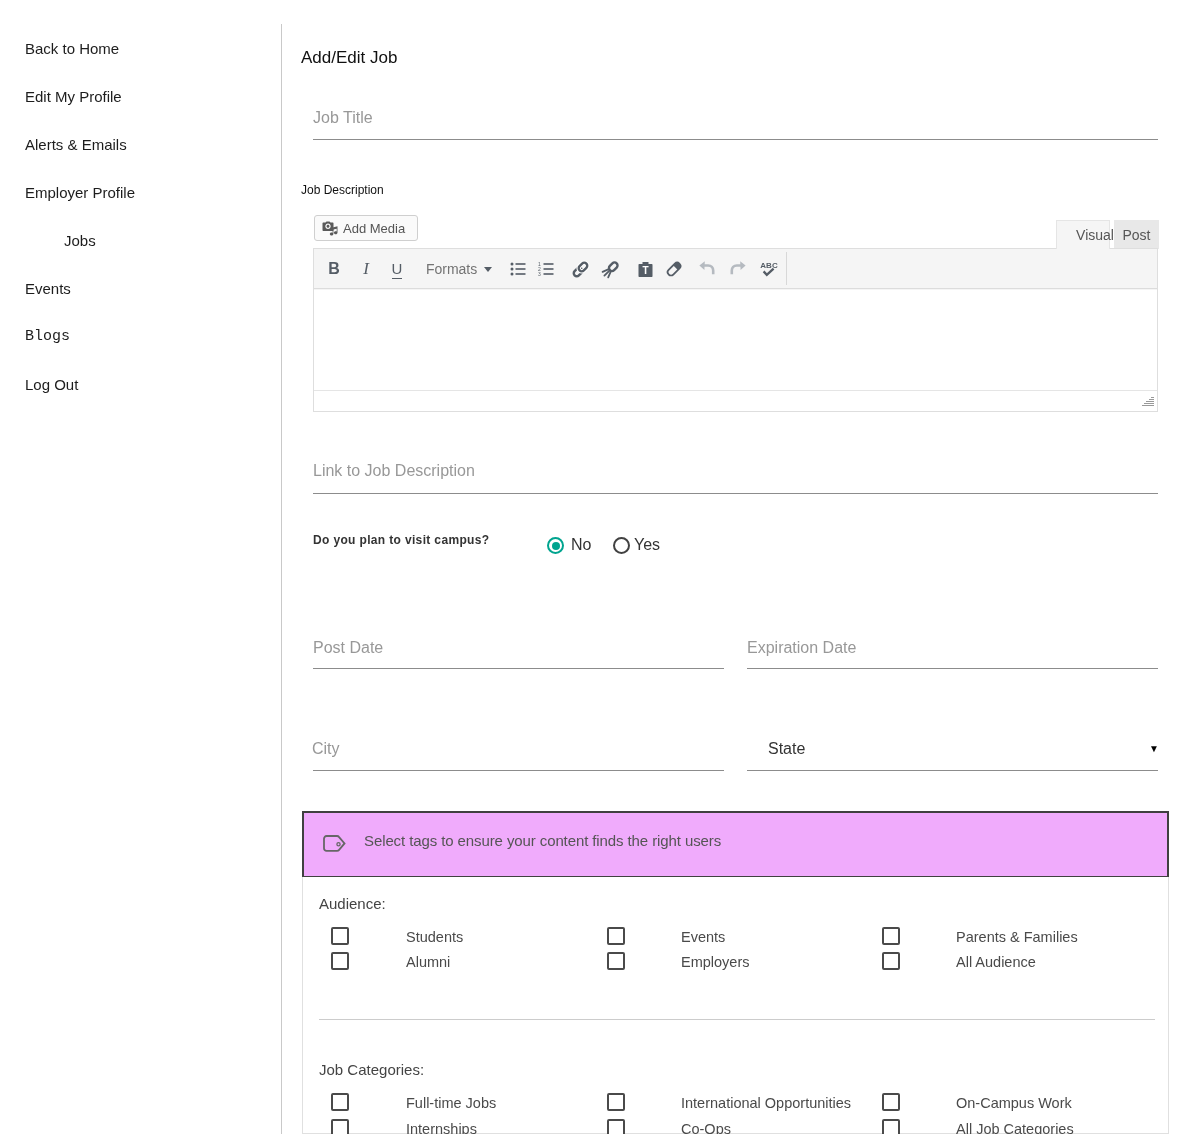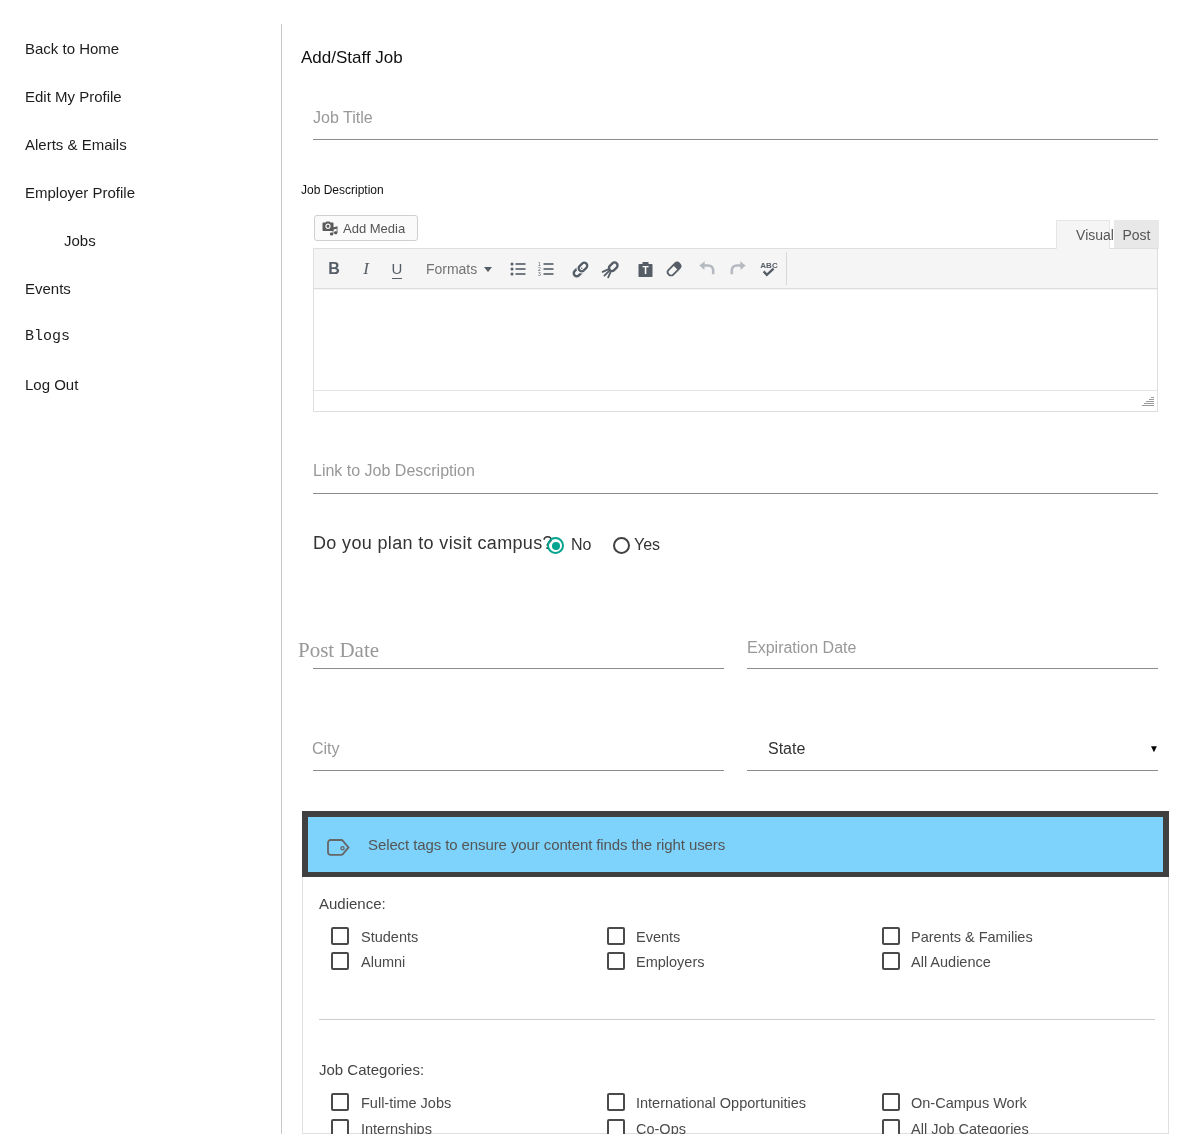--- a/index.html
+++ b/index.html
@@ -17,41 +17,41 @@
 .tbi { position:absolute; top:0; height:40px; display:flex; align-items:center; justify-content:center; }
 #edcontent { position:absolute; left:0; top:41px; width:843px; height:100px; background:#fff; }
 #edstatus { position:absolute; left:0; top:141px; width:843px; height:21px; background:#fff; border-top:1px solid #e5e5e5; }
 .tab { position:absolute; top:220px; height:29px; font-size:14px; color:#555; display:flex; align-items:center; justify-content:center; }
 #tab-visual { left:1056px; width:54px; background:#f5f5f5; border:1px solid #e5e5e5; border-bottom:none; z-index:2;padding-left:24px; }
 #tab-text { left:1114px; width:45px; background:#e8e8e8; }
 
 .radio-o { position:absolute; width:16px; height:16px; border-radius:50%; }
 
 .cb { position:absolute; width:18px; height:18px; border:2px solid #4a4a4a; border-radius:2px; background:#fff; }
-.cbl { position:absolute; font-size:14.5px; color:#4a4a4a; line-height:1; white-space:nowrap; }
-
-#taghead { position:absolute; left:302px; top:811px; width:867px; height:67px; background:#7dd3fc; border:6px solid #404040; }
+.cbl { position:absolute; font-size:14.5px; color:#4a4a4a; line-height:1; white-space:nowrap;margin-left:45px; }
+
+#taghead { position:absolute; left:302px; top:811px; width:867px; height:67px; background:#f0abfc; border:2px solid #404040; }
 #tagpanel { position:absolute; left:302px; top:877px; width:867px; height:257px; background:#fff; border:1px solid #e0e0e0; border-top:none; }
 </style>
 </head>
 <body>
 <div id="page">
 
   <div class="abs nav" style="left:25px; top:41px;">Back to Home</div>
   <div class="abs nav" style="left:25px; top:89px;">Edit My Profile</div>
   <div class="abs nav" style="left:25px; top:137px;">Alerts &amp; Emails</div>
   <div class="abs nav" style="left:25px; top:185px;">Employer Profile</div>
   <div class="abs nav" style="left:25px; top:233px;margin-left:39px;">Jobs</div>
   <div class="abs nav" style="left:25px; top:281px;">Events</div>
   <div class="abs nav" style="left:25px; top:329px;font-family:Liberation Mono, monospace;">Blogs</div>
   <div class="abs nav" style="left:25px; top:377px;">Log Out</div>
 
   <div class="abs" style="left:281px; top:24px; width:1px; height:1110px; background:#c9c9c9;"></div>
 
-  <div class="abs lbl" style="left:301px; top:49px; font-size:17px;">Add/Staff Job</div>
+  <div class="abs lbl" style="left:301px; top:49px; font-size:17px;">Add/Edit Job</div>
 
   <div class="abs ph" style="left:313px; top:110px; font-size:16px;">Job Title</div>
   <div class="uline" style="left:313px; top:139px; width:845px;"></div>
 
   <div class="abs lbl" style="left:301px; top:184px; font-size:12px;">Job Description</div>
 
   <div class="abs" style="left:314px; top:215px; width:104px; height:26px; border:1px solid #cfcfcf; border-radius:3px; background:#fafafa; display:flex; align-items:center;">
     <span style="margin-left:7px; display:flex;">
       <svg width="16" height="16" viewBox="0 0 16 16" fill="#5a5a5a">
         <path d="M1.5 2.5h2l1-1h3l1 1h2c.6 0 1 .4 1 1V10c0 .6-.4 1-1 1h-9c-.6 0-1-.4-1-1V3.5c0-.6.4-1 1-1z M6 3.6c-1.5 0-2.7 1.2-2.7 2.7S4.5 9 6 9s2.7-1.2 2.7-2.7S7.5 3.6 6 3.6z M6 4.8c.8 0 1.5.7 1.5 1.5S6.8 7.8 6 7.8 4.5 7.1 4.5 6.3 5.2 4.8 6 4.8z" fill-rule="evenodd"></path>
@@ -166,28 +166,28 @@
           </g>
         </svg>
     </div>
   </div>
 
   <div class="abs" style="left:786px; top:252px; width:1px; height:33px; background:#d8d8d8;"></div>
 
   <div class="abs ph" style="left:313px; top:463px; font-size:16px;">Link to Job Description</div>
   <div class="uline" style="left:313px; top:493px; width:845px;"></div>
 
-  <div class="abs lbl" style="left:313px; top:534px; font-size:18px; letter-spacing:0.35px; color:#333;">Do you plan to visit campus?</div>
+  <div class="abs lbl" style="left:313px; top:534px; font-size:12px; letter-spacing:0.35px; color:#333;font-weight:bold;">Do you plan to visit campus?</div>
   <div class="radio-o" style="left:547px; top:537px; width:17px; height:17px; border:2px solid #00a48f;"></div>
   <div class="abs" style="left:551.5px; top:541.5px; width:8px; height:8px; border-radius:50%; background:#00a48f;"></div>
   <div class="abs" style="left:571px; top:537px; font-size:16px; color:#333;">No</div>
   <div class="radio-o" style="left:612.5px; top:537px; width:17px; height:17px; border:2px solid #414141;"></div>
   <div class="abs" style="left:634px; top:537px; font-size:16px; color:#333;">Yes</div>
 
-  <div class="abs ph" style="left:298px; top:640px; font-size:21px;font-family:Liberation Serif, serif;">Post Date</div>
+  <div class="abs ph" style="left:313px; top:640px; font-size:16px;">Post Date</div>
   <div class="uline" style="left:313px; top:668px; width:411px;"></div>
   <div class="abs ph" style="left:747px; top:640px; font-size:16px;">Expiration Date</div>
   <div class="uline" style="left:747px; top:668px; width:411px;"></div>
 
   <div class="abs ph" style="left:312px; top:741px; font-size:16px;">City</div>
   <div class="uline" style="left:313px; top:770px; width:411px;"></div>
   <div class="abs" style="left:747px; top:741px; font-size:16px; color:#333;margin-left:21px;">State</div>
   <div class="abs" style="left:1149px; top:744px; font-size:10px; color:#000;">▼</div>
   <div class="uline" style="left:747px; top:770px; width:411px;"></div>
 

